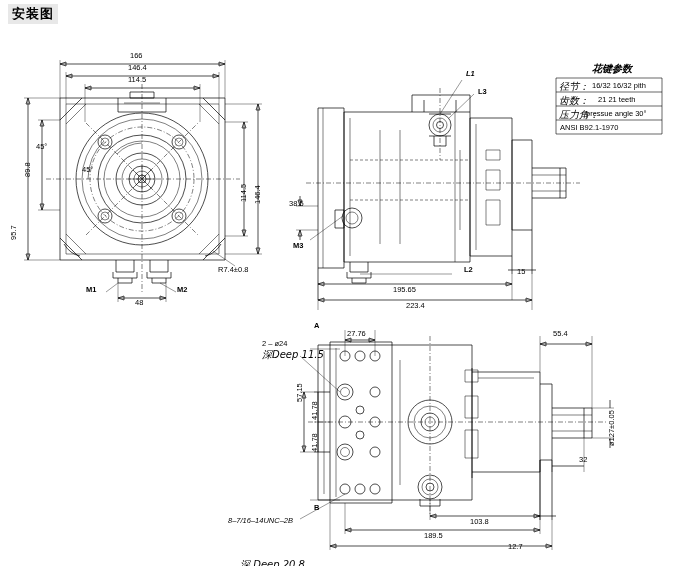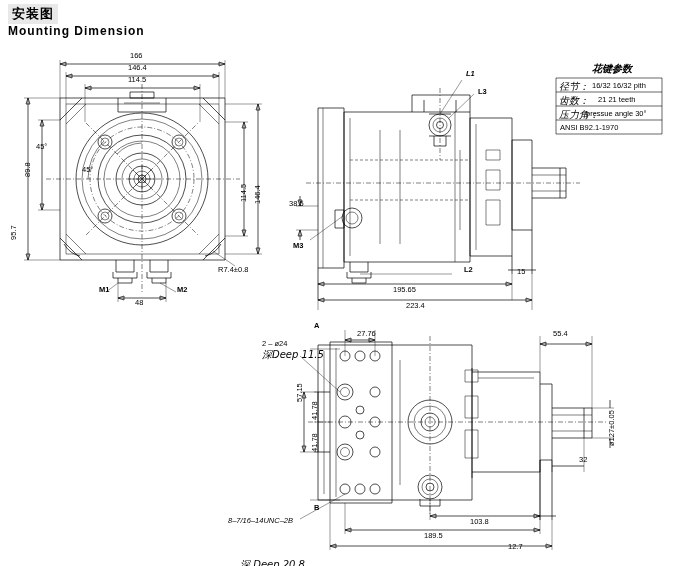--- a/index.html
+++ b/index.html
@@ -42,21 +42,20 @@
   .hid{stroke:#000;stroke-width:.5;fill:none;stroke-dasharray:3 2;}
   .ext{stroke:#000;stroke-width:.4;fill:none;}
   .tbl{stroke:#000;stroke-width:.6;fill:none;}
 </style>
 </head>
 <body>
 
 <div id="stage">
 
   <div class="title-cn">安装图</div>
-  <div class="title-en">Mounting  Dimension</div>
 
   <svg width="677" height="566">
 
     <g>
 
       <path class="ln" d="M60 98 L60 260 L225 260 L225 98 Z"></path>
 
       <path class="thin" d="M66 104 L66 254 L219 254 L219 104 Z"></path>
 
       <path class="ln" d="M60 120 L82 98"></path>
@@ -389,35 +388,35 @@
   <div class="lbl" style="left:128px;top:64px;">146.4</div>
   <div class="lbl" style="left:128px;top:76px;">114.5</div>
   <div class="lbl rot" style="left:24px;top:177px;transform:rotate(-90deg);">89.8</div>
   <div class="lbl rot" style="left:10px;top:240px;transform:rotate(-90deg);">95.7</div>
   <div class="lbl rot" style="left:240px;top:202px;transform:rotate(-90deg);">114.5</div>
   <div class="lbl rot" style="left:254px;top:204px;transform:rotate(-90deg);">146.4</div>
   <div class="lbl" style="left:135px;top:299px;">48</div>
   <div class="lbl" style="left:36px;top:143px;">45°</div>
   <div class="lbl" style="left:82px;top:166px;">45°</div>
   <div class="lbl" style="left:218px;top:266px;">R7.4±0.8</div>
-  <div class="lbl b" style="left:86px;top:286px;margin-left:13px;">M1</div>
+  <div class="lbl b" style="left:86px;top:286px;">M1</div>
   <div class="lbl b" style="left:177px;top:286px;">M2</div>
 
   <div class="lbl b" style="left:466px;top:70px;font-style:italic;">L1</div>
   <div class="lbl b" style="left:478px;top:88px;">L3</div>
   <div class="lbl b" style="left:464px;top:266px;">L2</div>
   <div class="lbl b" style="left:293px;top:242px;">M3</div>
   <div class="lbl" style="left:289px;top:200px;">38.5</div>
   <div class="lbl" style="left:393px;top:286px;">195.65</div>
   <div class="lbl" style="left:406px;top:302px;">223.4</div>
   <div class="lbl" style="left:517px;top:268px;">15</div>
 
   <div class="lbl b" style="left:314px;top:322px;">A</div>
   <div class="lbl b" style="left:314px;top:504px;">B</div>
-  <div class="lbl" style="left:347px;top:330px;margin-left:10px;">27.76</div>
+  <div class="lbl" style="left:347px;top:330px;">27.76</div>
   <div class="lbl" style="left:262px;top:340px;">2 – ø24</div>
   <div class="lbl cn" style="left:262px;top:350px;">深Deep 11.5</div>
   <div class="lbl rot" style="left:296px;top:402px;transform:rotate(-90deg);">57.15</div>
   <div class="lbl rot" style="left:311px;top:420px;transform:rotate(-90deg);">41.78</div>
   <div class="lbl rot" style="left:311px;top:452px;transform:rotate(-90deg);">41.78</div>
   <div class="lbl" style="left:553px;top:330px;">55.4</div>
   <div class="lbl rot" style="left:608px;top:446px;transform:rotate(-90deg);">ø127±0.05</div>
   <div class="lbl" style="left:579px;top:456px;">32</div>
   <div class="lbl" style="left:508px;top:518px;margin-top:25px;">12.7</div>
   <div class="lbl" style="left:470px;top:518px;">103.8</div>

